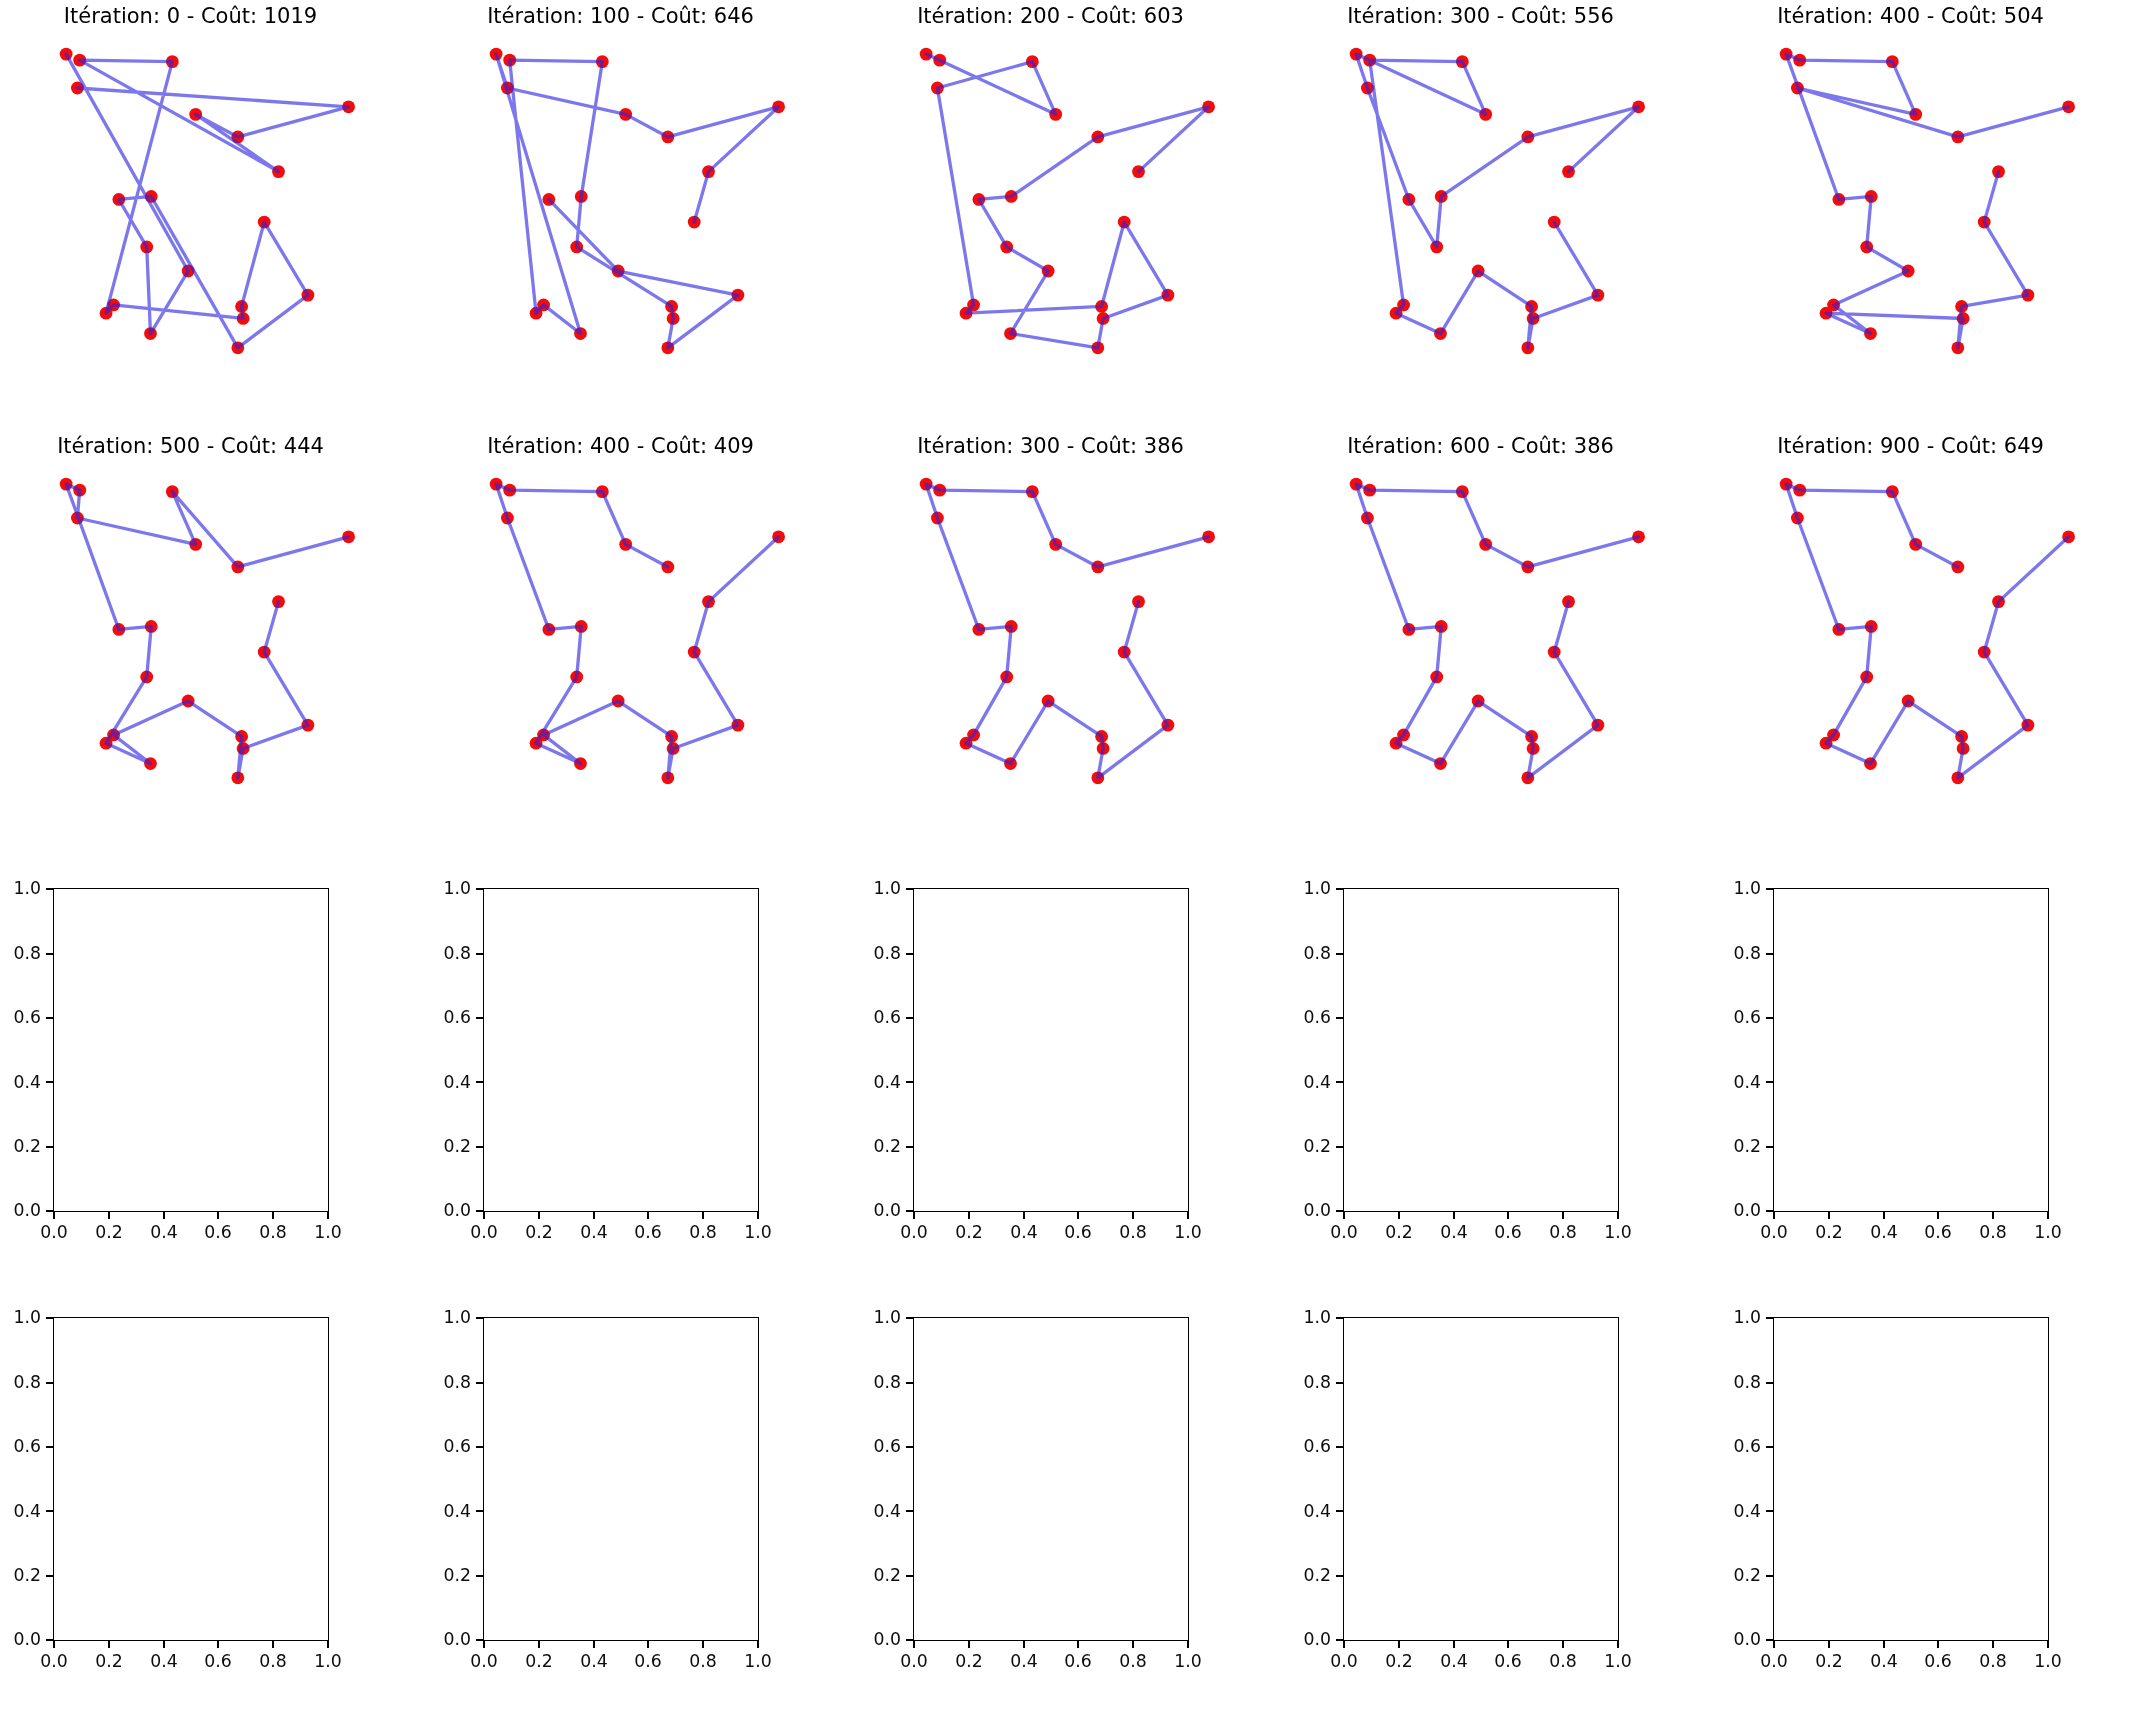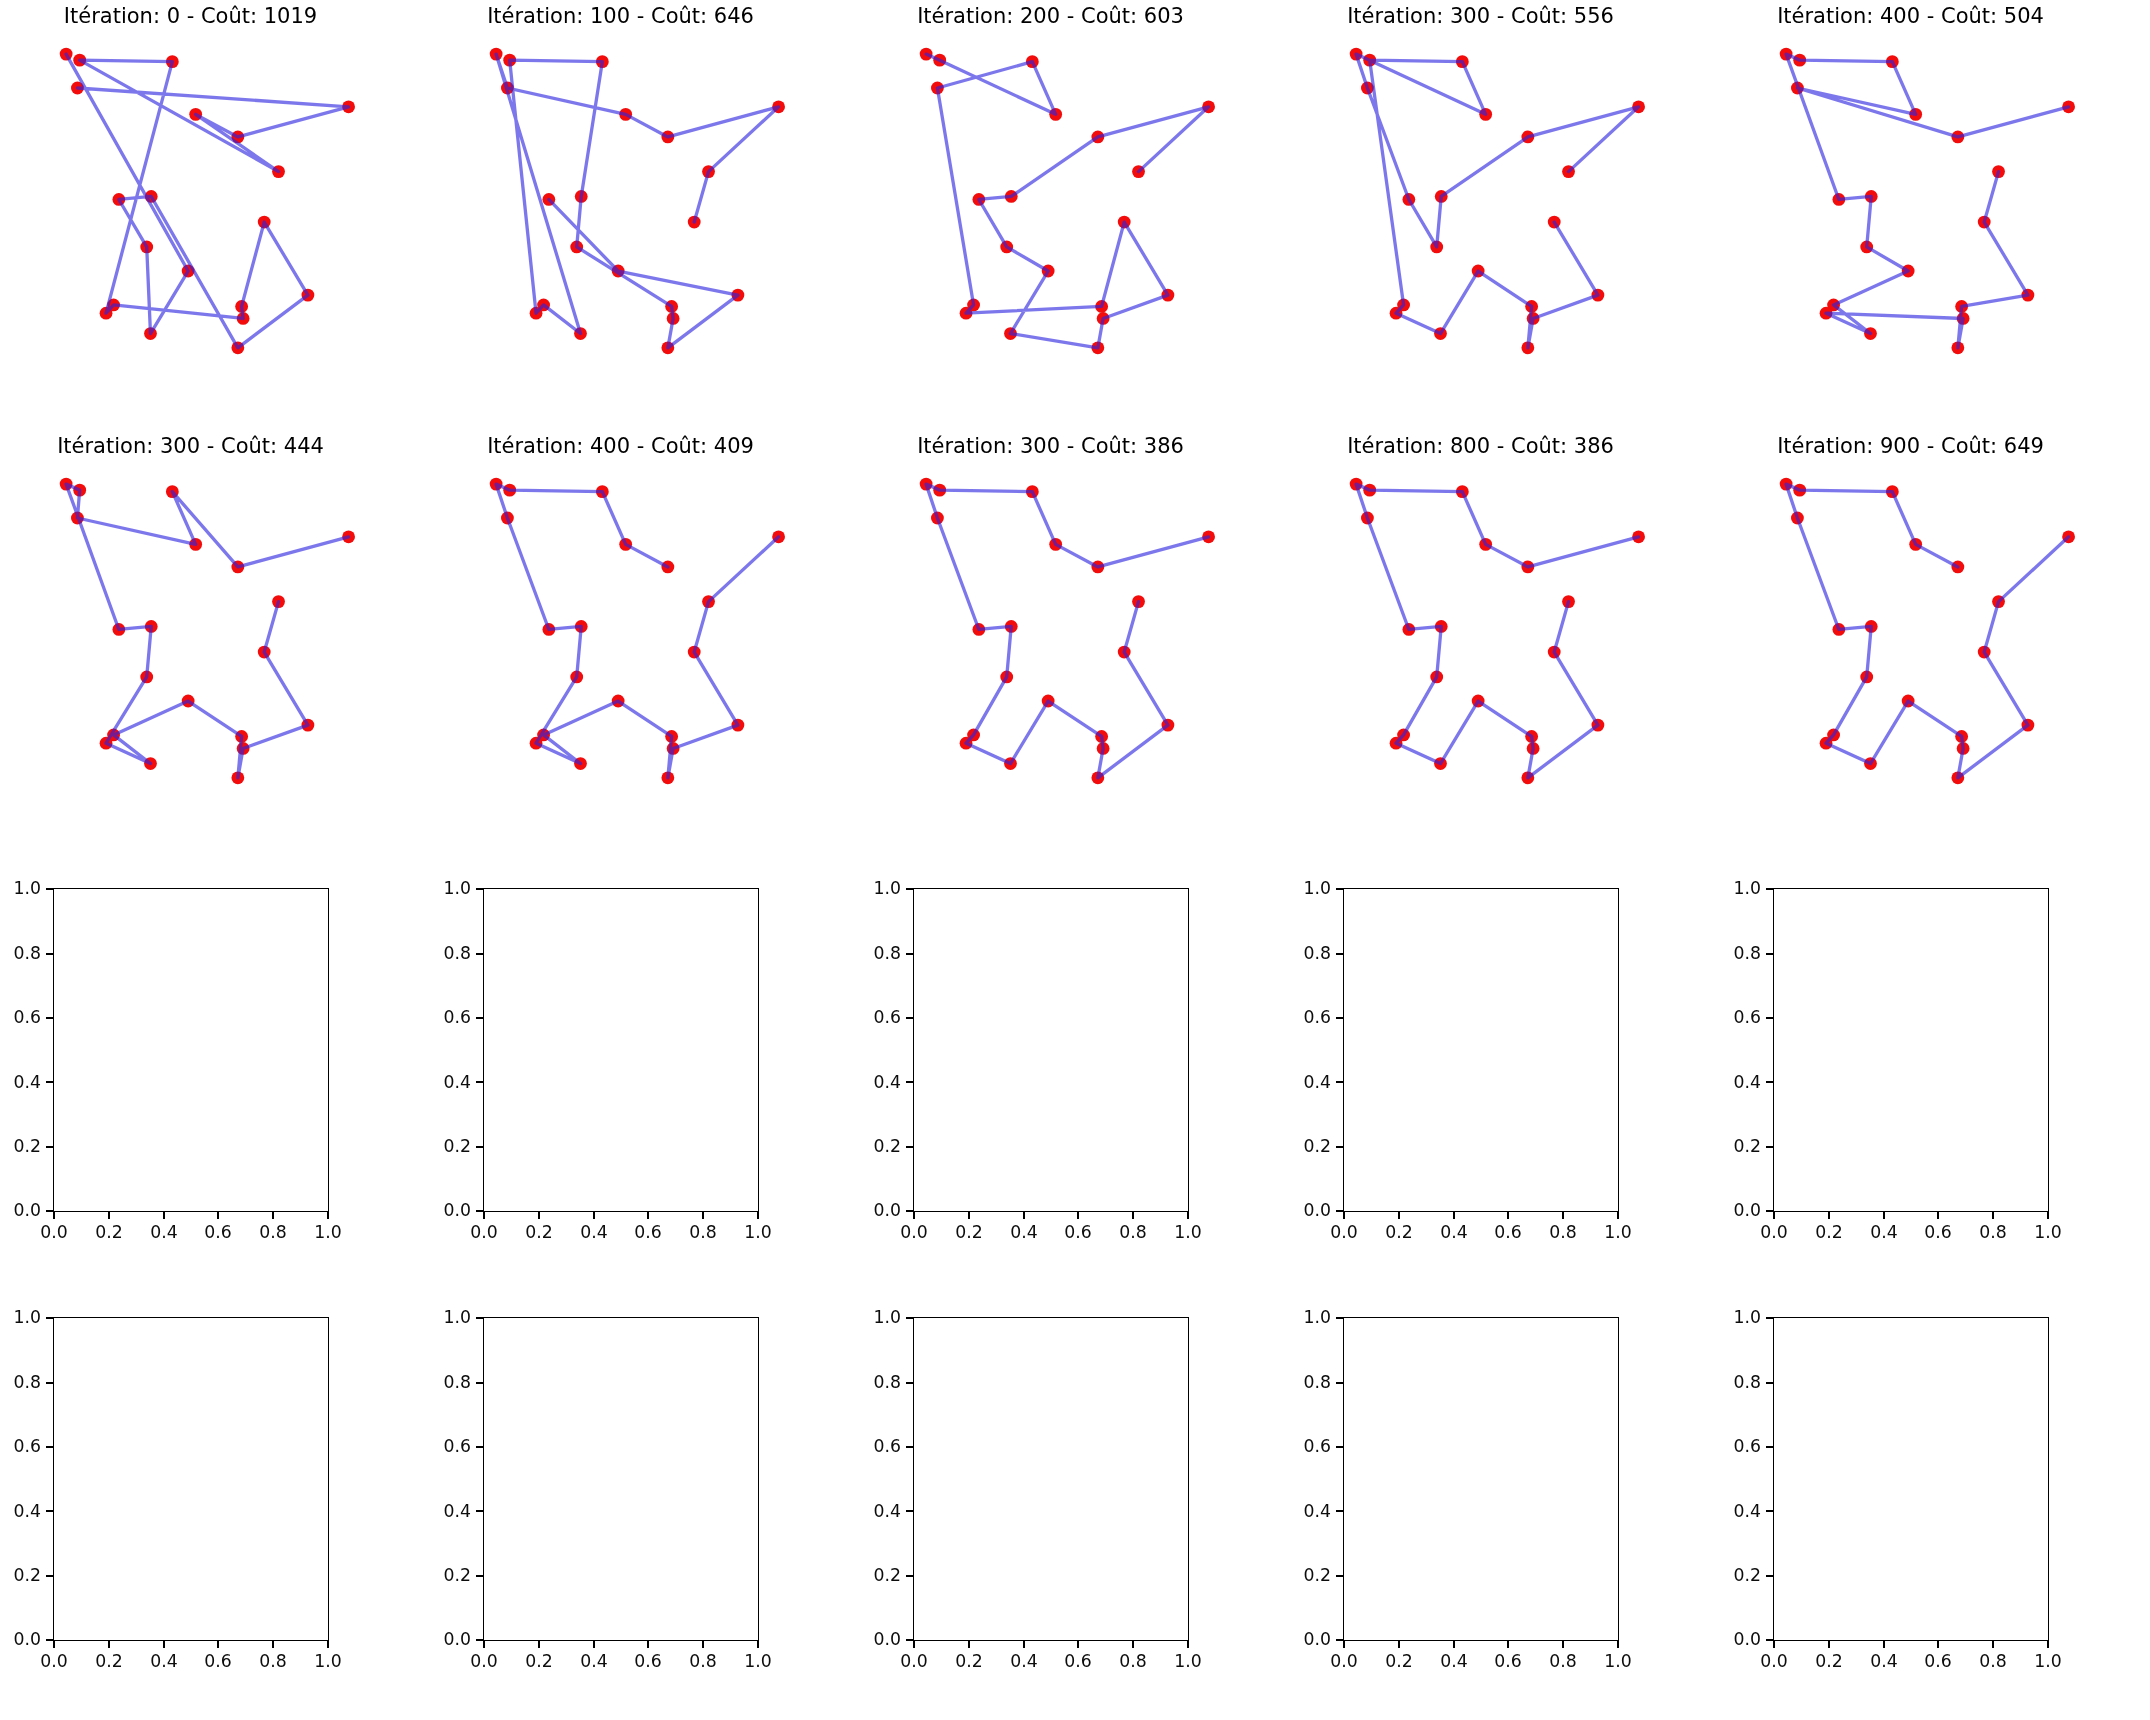--- a/index.html
+++ b/index.html
@@ -144,21 +144,21 @@
         <circle cx="96" cy="365" r="8.5" fill="#f20c0c"></circle>
         <circle cx="86" cy="376" r="8.5" fill="#f20c0c"></circle>
         <circle cx="266" cy="367" r="8.5" fill="#f20c0c"></circle>
         <circle cx="268" cy="383" r="8.5" fill="#f20c0c"></circle>
         <circle cx="145" cy="403" r="8.5" fill="#f20c0c"></circle>
         <circle cx="261" cy="422" r="8.5" fill="#f20c0c"></circle>
         <polyline points="408,102 261,142 48,77 205,112 174,42 51,40 33,32 103,225 146,221 140,288 195,320 96,365 145,403 86,376 268,383 261,422 266,367 354,352 296,255 315,188" fill="none" stroke="#2d23e1" stroke-opacity="0.62" stroke-width="4.4" stroke-linejoin="round" stroke-linecap="round"></polyline>
       </svg>
     </div>
   <div class="tsp-panel" style="left: 41px; top: 460px;">
-    <div class="tsp-title">Itération: 300 - Coût: 444</div>
+    <div class="tsp-title">Itération: 500 - Coût: 444</div>
   <svg width="347" height="354" viewBox="0 0 460 470" class="tsp-svg">
         <circle cx="33" cy="32" r="8.5" fill="#f20c0c"></circle>
         <circle cx="51" cy="40" r="8.5" fill="#f20c0c"></circle>
         <circle cx="48" cy="77" r="8.5" fill="#f20c0c"></circle>
         <circle cx="174" cy="42" r="8.5" fill="#f20c0c"></circle>
         <circle cx="205" cy="112" r="8.5" fill="#f20c0c"></circle>
         <circle cx="261" cy="142" r="8.5" fill="#f20c0c"></circle>
         <circle cx="408" cy="102" r="8.5" fill="#f20c0c"></circle>
         <circle cx="315" cy="188" r="8.5" fill="#f20c0c"></circle>
         <circle cx="103" cy="225" r="8.5" fill="#f20c0c"></circle>
@@ -222,21 +222,21 @@
         <circle cx="96" cy="365" r="8.5" fill="#f20c0c"></circle>
         <circle cx="86" cy="376" r="8.5" fill="#f20c0c"></circle>
         <circle cx="266" cy="367" r="8.5" fill="#f20c0c"></circle>
         <circle cx="268" cy="383" r="8.5" fill="#f20c0c"></circle>
         <circle cx="145" cy="403" r="8.5" fill="#f20c0c"></circle>
         <circle cx="261" cy="422" r="8.5" fill="#f20c0c"></circle>
         <polyline points="408,102 261,142 205,112 174,42 51,40 33,32 48,77 103,225 146,221 140,288 96,365 86,376 145,403 195,320 266,367 268,383 261,422 354,352 296,255 315,188" fill="none" stroke="#2d23e1" stroke-opacity="0.62" stroke-width="4.4" stroke-linejoin="round" stroke-linecap="round"></polyline>
       </svg>
     </div>
   <div class="tsp-panel" style="left: 1331px; top: 460px;">
-    <div class="tsp-title">Itération: 800 - Coût: 386</div>
+    <div class="tsp-title">Itération: 600 - Coût: 386</div>
   <svg width="347" height="354" viewBox="0 0 460 470" class="tsp-svg">
         <circle cx="33" cy="32" r="8.5" fill="#f20c0c"></circle>
         <circle cx="51" cy="40" r="8.5" fill="#f20c0c"></circle>
         <circle cx="48" cy="77" r="8.5" fill="#f20c0c"></circle>
         <circle cx="174" cy="42" r="8.5" fill="#f20c0c"></circle>
         <circle cx="205" cy="112" r="8.5" fill="#f20c0c"></circle>
         <circle cx="261" cy="142" r="8.5" fill="#f20c0c"></circle>
         <circle cx="408" cy="102" r="8.5" fill="#f20c0c"></circle>
         <circle cx="315" cy="188" r="8.5" fill="#f20c0c"></circle>
         <circle cx="103" cy="225" r="8.5" fill="#f20c0c"></circle>

